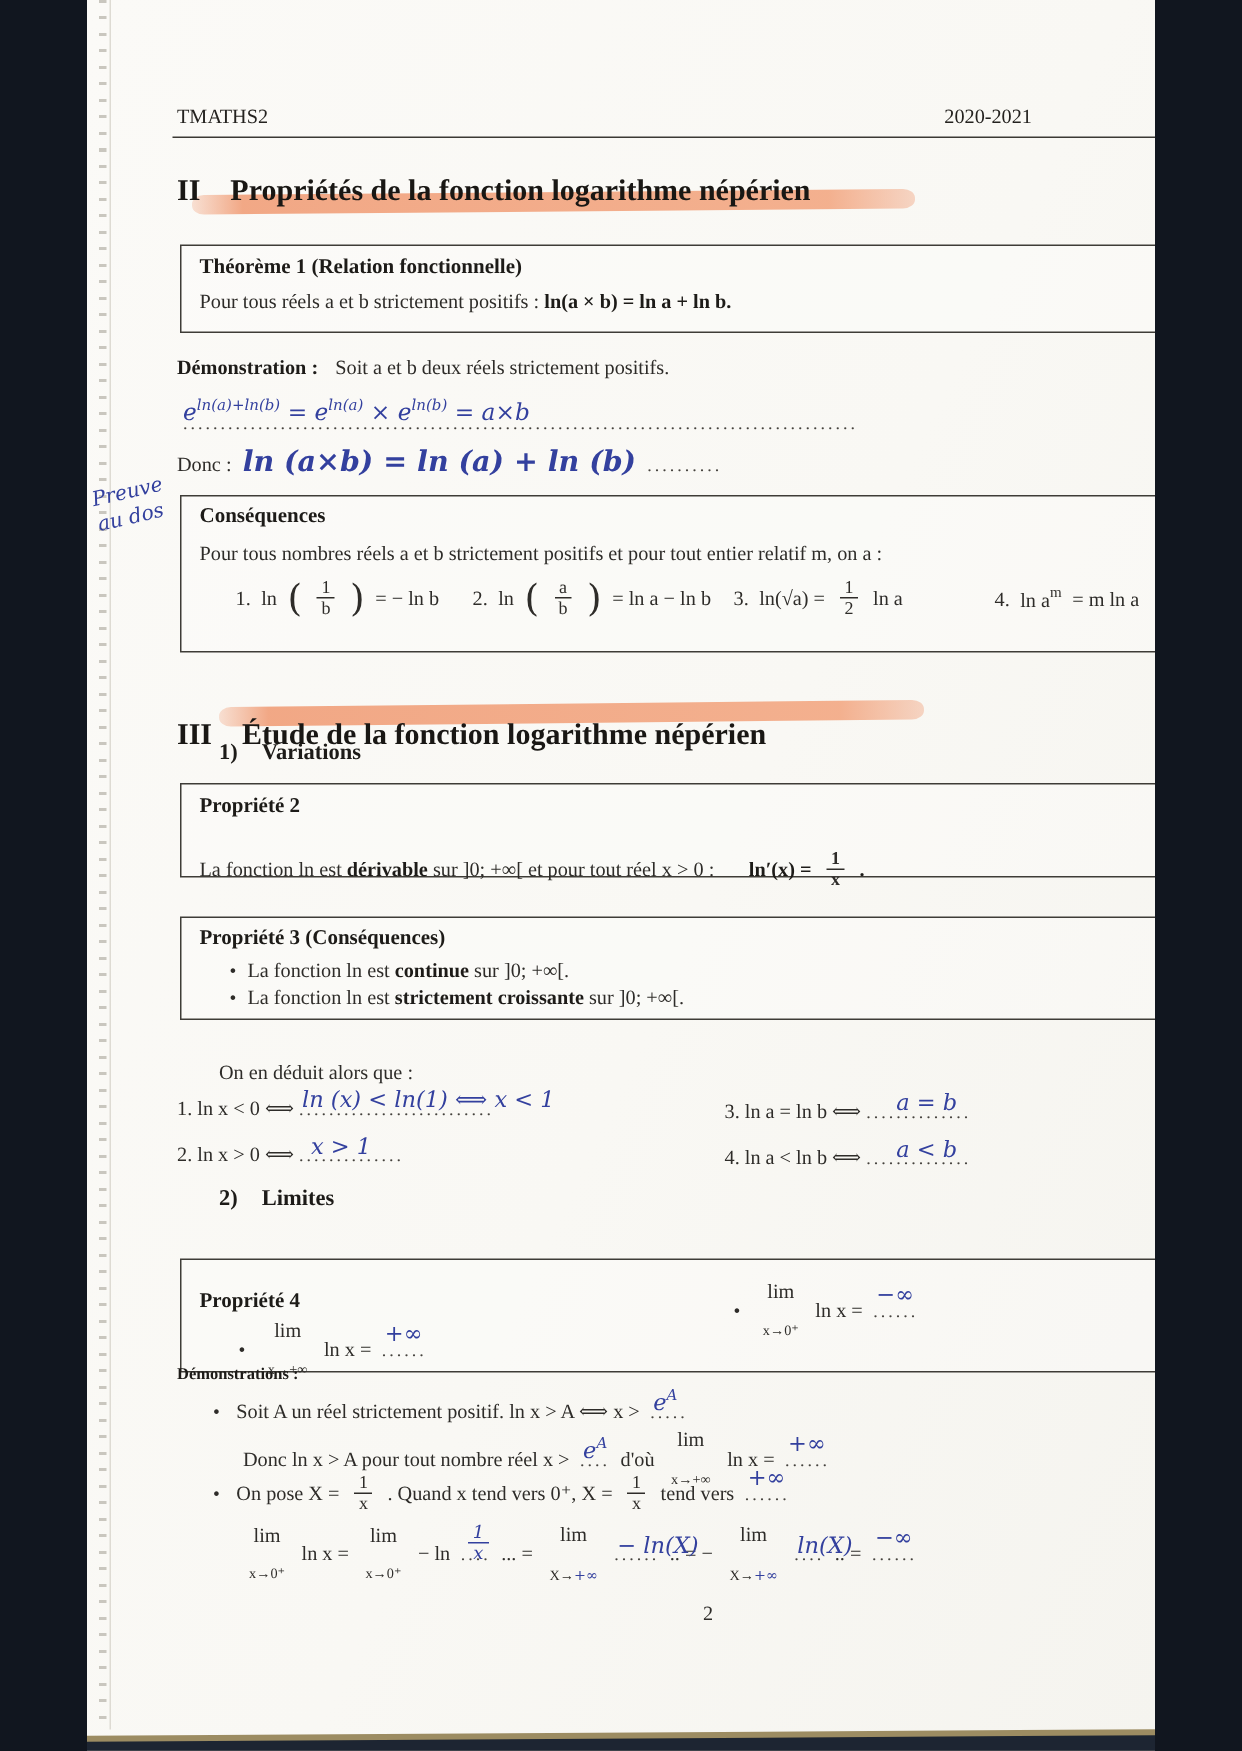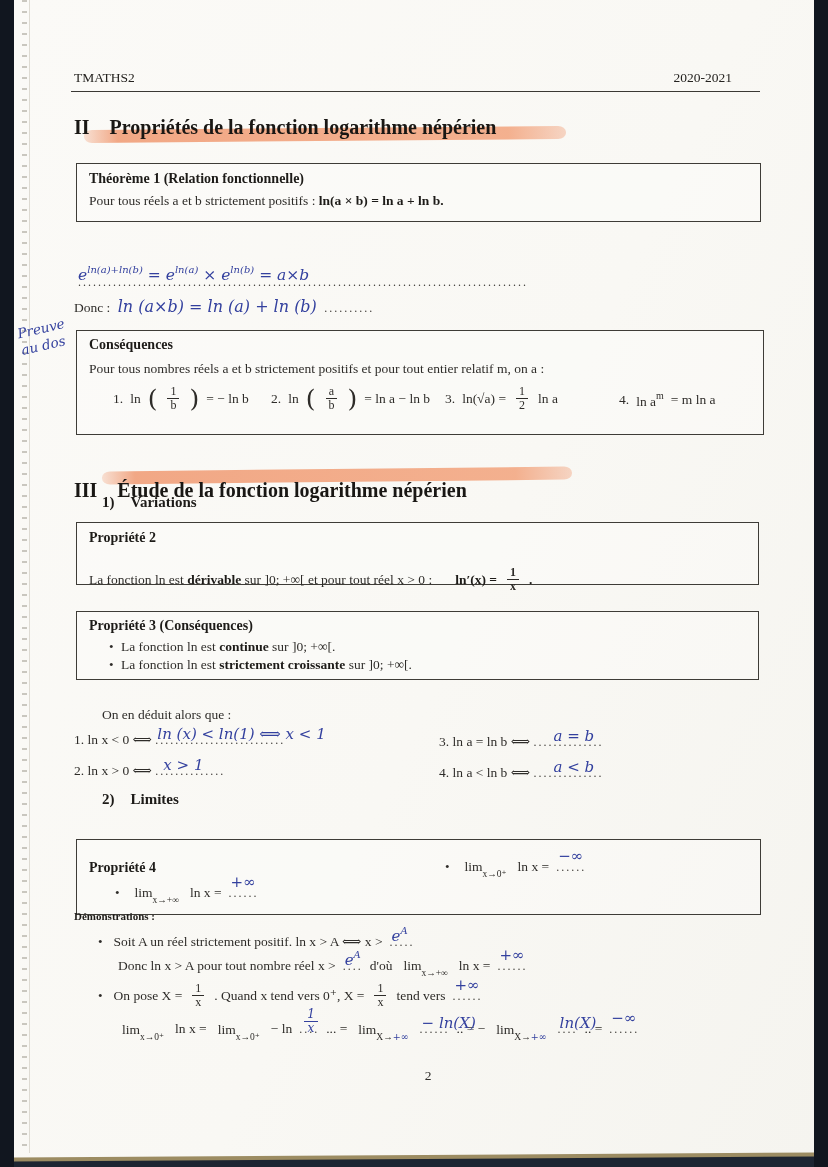--- a/index.html
+++ b/index.html
@@ -1,17 +1,17 @@
 <!DOCTYPE html>
 <html><head>
 <meta charset="utf-8">
 <style>
   html,body{margin:0;padding:0;background:#11161f;}
   .page{
-    position:relative;width:800px;height:1167px;margin:0 auto;
+    position:relative;width:712px;height:1167px;margin:0 auto;
     background:linear-gradient(115deg,#fbfaf7 0%,#f9f8f4 55%,#f5f4ef 100%);
     font-family:"Liberation Serif","DejaVu Serif","DejaVu Sans",serif;
     color:#2e2c29;font-size:13.5px;overflow:hidden;
   }
   .abs{position:absolute;}
   .edge-dashes{position:absolute;left:8px;top:0;bottom:14px;width:5px;
     background:repeating-linear-gradient(to bottom,#bdbab1 0 2px,transparent 2px 11px);opacity:.8;}
   .edge-line{position:absolute;left:15px;top:0;bottom:14px;width:1px;background:#dedbd3;}
   .bottom-tan{position:absolute;left:-6px;right:-6px;bottom:6px;height:6px;
     background:linear-gradient(to right,#8d7f58,#a5926a 60%,#97severity;#97885f);background:#9c8c62;
@@ -24,21 +24,21 @@
   .hl-bar{position:absolute;height:13px;border-radius:8px/6px;
     background:linear-gradient(to right,rgba(240,146,103,.25),rgba(239,145,102,.78) 7%,rgba(242,158,117,.8) 88%,rgba(239,145,102,.35));
     z-index:0;}
   .h-sec,.ontop{position:relative;z-index:1;}
   .box{position:absolute;border:1.4px solid #3e3c37;background:rgba(255,255,255,.25);}
   .bt{font-weight:bold;font-size:14px;color:#1d1b18;}
   .sub-h{font-weight:bold;font-size:15px;color:#1d1b18;}
   .sub-h .n{margin-right:16px;}
   b{color:#1d1b18;}
   .hw{font-family:"DejaVu Serif",serif;font-style:italic;color:#33409e;}
-  .lim{display:inline-flex;align-items:center;line-height:1;vertical-align:middle;margin:0 4px;}
+  .lim{display:inline-flex;flex-direction:column;align-items:center;line-height:1;vertical-align:middle;margin:0 4px;}
   .lim .t{font-size:13.5px;}
   .lim .b{font-size:9.5px;margin-top:16px;white-space:nowrap;}
   .frac{display:inline-flex;flex-direction:column;align-items:center;line-height:1.1;vertical-align:middle;margin:0 3px;}
   .frac .n{padding:0 3px;border-bottom:1px solid #2e2c29;font-size:12px;}
   .frac .d{padding:0 3px;font-size:12px;}
   .hwfrac .n{border-bottom-color:#33409e;}
   .bp{font-size:25px;font-weight:normal;vertical-align:-5px;line-height:1;font-family:"DejaVu Serif",serif;}
   .fill{position:relative;display:inline-block;white-space:nowrap;}
   .fill .dts{letter-spacing:2px;color:#45423d;font-size:12px;}
   .fill .hv{position:absolute;left:2px;bottom:5px;font-size:15px;white-space:nowrap;}
@@ -66,37 +66,41 @@
     <span class="num">II</span><span>Propriétés de la fonction logarithme népérien</span>
   </div>
 
   <div class="box" style="left:62px;top:163px;width:683px;height:57px;">
     <div class="abs bt" style="left:12px;top:7px;">Théorème 1 (Relation fonctionnelle)</div>
     <div class="abs" style="left:12px;top:29px;">
       <span>Pour tous réels a et b strictement positifs : </span><b>ln(a × b) = ln a + ln b.</b>
     </div>
   </div>
 
+  <div class="abs" style="left:60px;top:237px;">
+    <b>Démonstration :</b>
+    <span style="margin-left:8px;">Soit a et b deux réels strictement positifs.</span>
+  </div>
 
   <div class="abs" style="left:64px;top:254px;width:678px;height:36px;">
     <span class="dotline">..........................................................................................</span>
     <span class="hw" style="position:absolute;left:0;bottom:6px;font-size:15.5px;">
       <span>e</span><sup class="hs">ln(a)+ln(b)</sup>
       <span>=</span>
       <span>e</span><sup class="hs">ln(a)</sup>
       <span>×</span>
       <span>e</span><sup class="hs">ln(b)</sup>
       <span>=</span>
       <span>a×b</span>
     </span>
   </div>
 
   <div class="abs" style="left:60px;top:297px;">
     <span>Donc :</span>
-    <span class="hw" style="font-size:16px;margin:12px 4px;">ln (a×b) = ln (a) + ln (b)</span>
+    <span class="hw" style="font-size:19px;margin:12px 4px;font-weight:bold;">ln (a×b) = ln (a) + ln (b)</span>
     <span style="letter-spacing:2px;color:#45423d;font-size:12px;">..........</span>
   </div>
 
   <div class="abs hw note" style="left:5px;top:320px;">
     <div>Preuve</div>
     <div>au dos</div>
   </div>
 
   <div class="box" style="left:62px;top:330px;width:686px;height:103px;">
     <div class="abs bt" style="left:12px;top:6px;">Conséquences</div>

